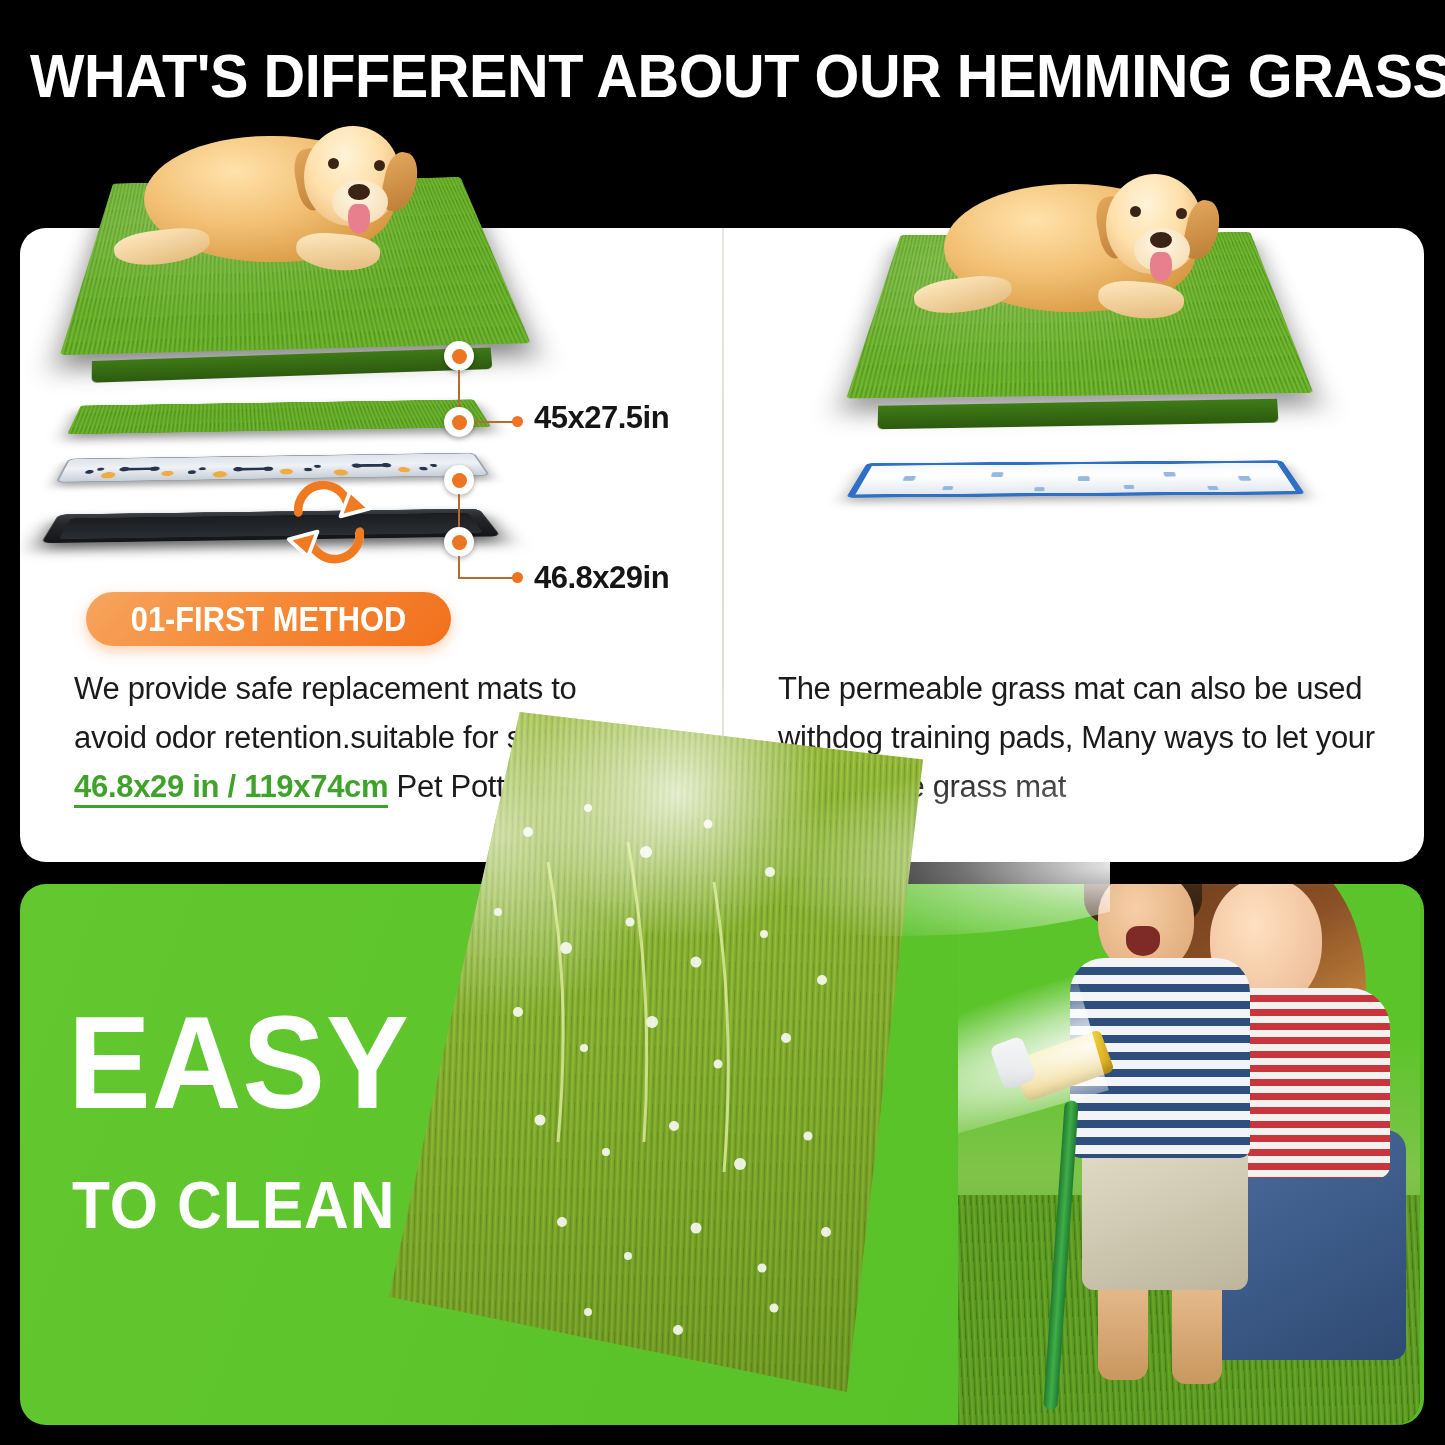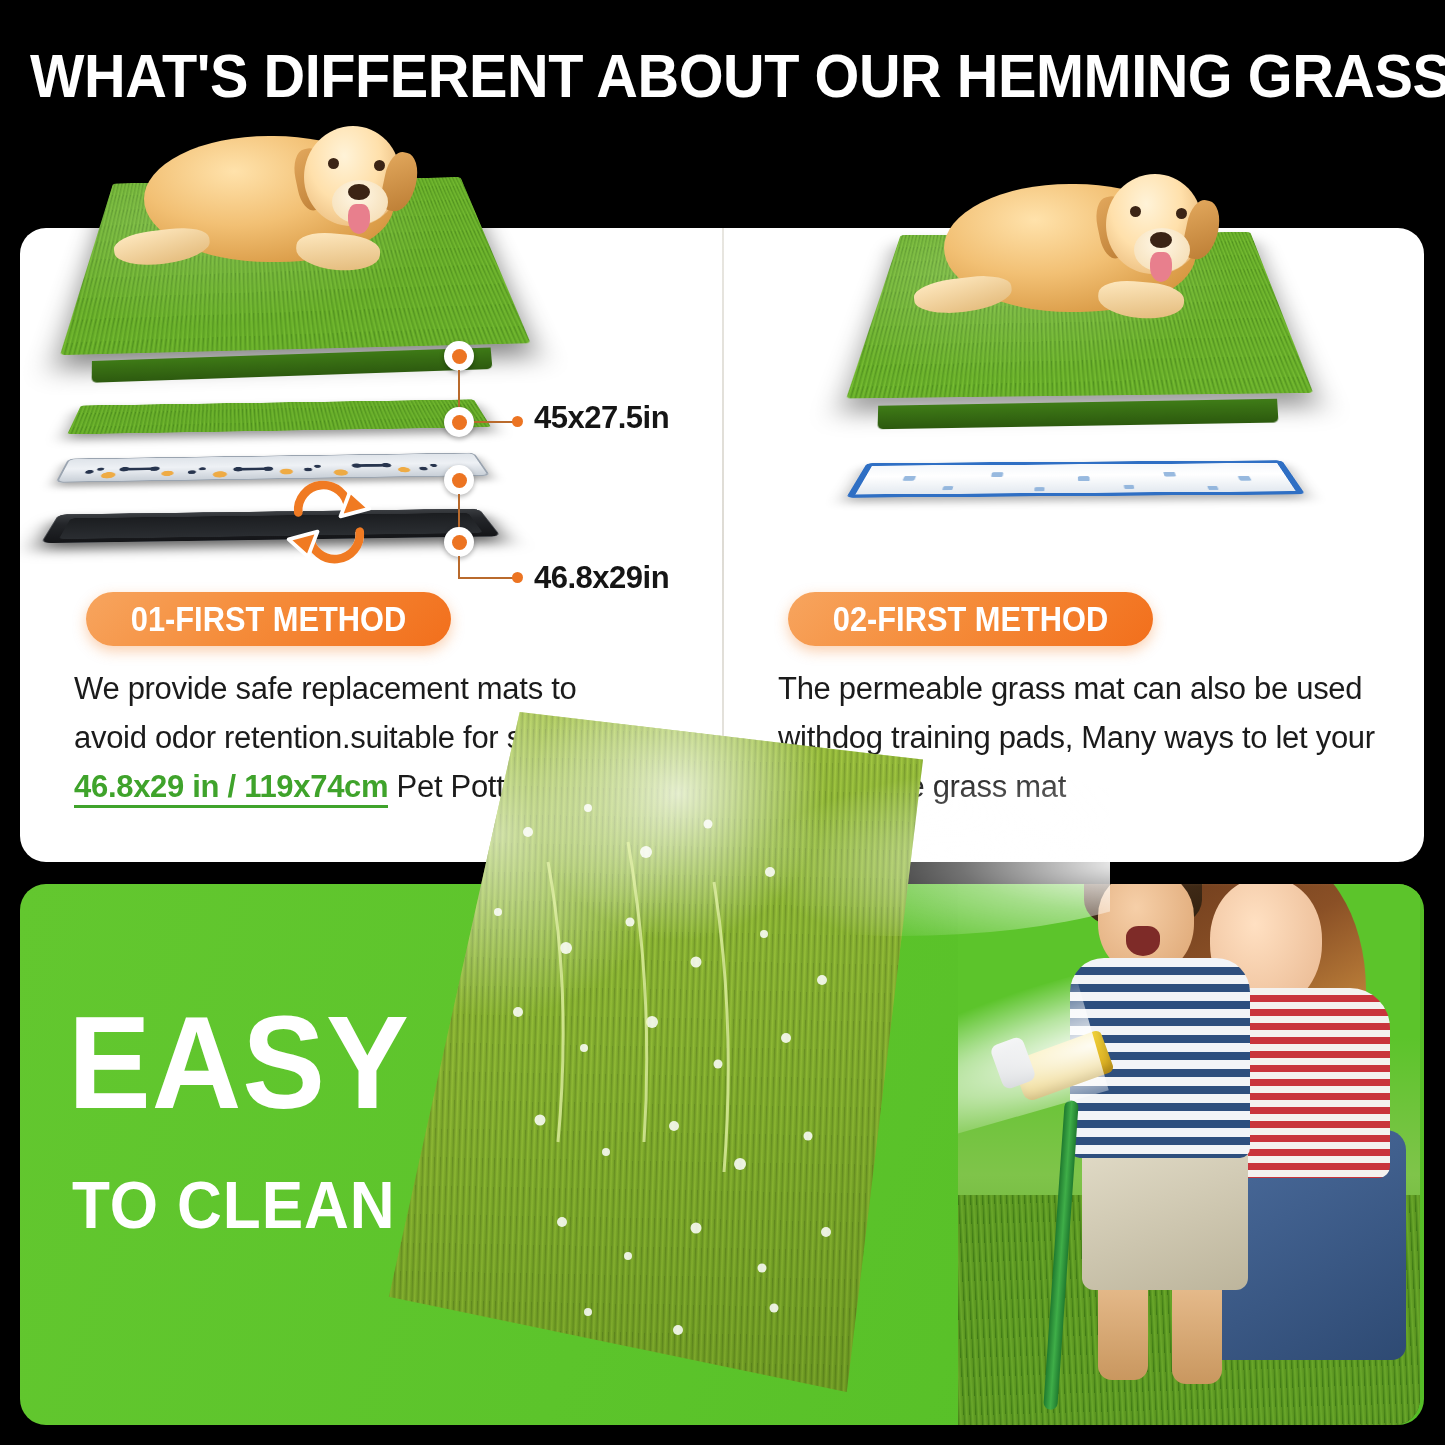--- a/index.html
+++ b/index.html
@@ -456,23 +456,20 @@
     </div>
   </div>
 
   <div class="method-badge" style="left:86px; top:592px;">
     <span>01-FIRST METHOD</span>
   </div>
   <div class="body-text" style="left:74px; top:664px; width:576px;">
     <span>We provide safe replacement mats to avoid odor retention.suitable for size </span><span class="hl">46.8x29 in / 119x74cm</span><span> Pet Potty</span>
   </div>
 
-  <div class="method-badge" style="left:788px; top:592px;">
-    <span>02-FIRST METHOD</span>
-  </div>
   <div class="body-text" style="left:778px; top:664px; width:600px;">
     <span>The permeable grass mat can also be used withdog training pads,  Many ways to let your pet like the grass mat</span>
   </div>
 
   <div class="green-panel">
 
     <div class="photo" style="left:938px; top:-84px; height:625px;">
       <div class="photo-bg"></div>
       <div class="photo-grass"></div>
 

